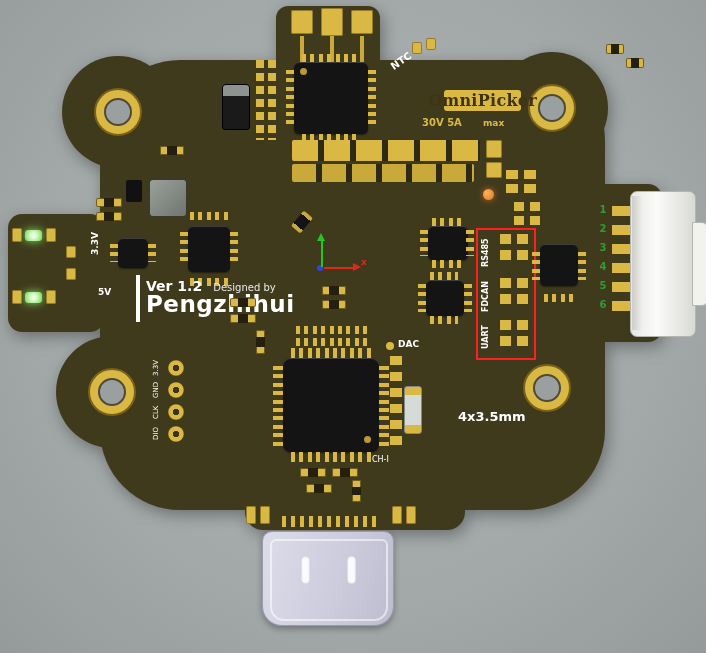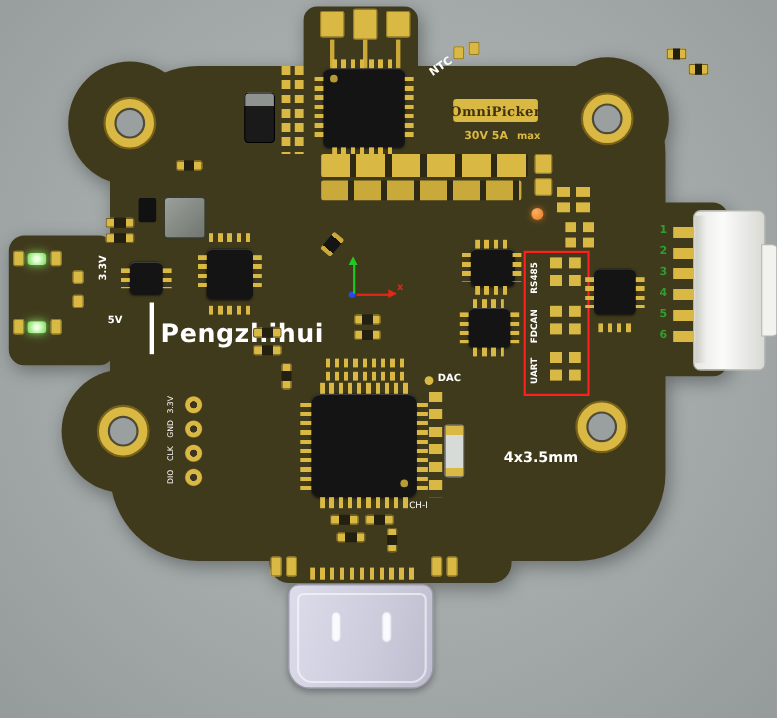--- a/index.html
+++ b/index.html
@@ -65,24 +65,24 @@
   <div class="dot" style="left:300px;top:68px;width:7px;height:7px;background:#b89a34;"></div>
   <div class="pv" style="left:286px;top:70px;width:8px;height:56px;"></div>
   <div class="pv" style="left:368px;top:70px;width:8px;height:56px;"></div>
   <div class="ph" style="left:302px;top:54px;width:58px;height:8px;"></div>
   <div class="ph" style="left:302px;top:134px;width:58px;height:8px;"></div>
 
   <div class="silk" style="left:390px;top:52px;width:36px;height:14px;font-size:10px;font-weight:bold;transform:rotate(-35deg);">NTC</div>
   <div class="pad" style="left:412px;top:42px;width:10px;height:12px;"></div>
   <div class="pad" style="left:426px;top:38px;width:10px;height:12px;"></div>
 
-  <div class="a" style="left:412px;top:90px;width:77px;height:21px;background:#d9b944;border-radius:3px;color:#3f3310;font-weight:bold;font-size:12px;display:flex;align-items:center;justify-content:center;letter-spacing:.3px;font-family:'DejaVu Serif','Liberation Serif',serif;">OmniPicker</div>
+  <div class="a" style="left:444px;top:90px;width:77px;height:21px;background:#d9b944;border-radius:3px;color:#3f3310;font-weight:bold;font-size:16px;display:flex;align-items:center;justify-content:center;letter-spacing:.3px;font-family:'DejaVu Serif','Liberation Serif',serif;">OmniPicker</div>
   <div class="a" style="left:422px;top:111px;width:110px;height:18px;">
     <span class="gold" style="font-size:10px;font-weight:bold;">30V 5A</span>
-    <span class="gold" style="font-size:9px;font-weight:bold;margin-left:3px;">max</span>
+    <span class="gold" style="font-size:9px;font-weight:bold;margin-left:16px;">max</span>
   </div>
 
   <div class="a" style="left:292px;top:140px;width:188px;height:21px;border-radius:2px;background:repeating-linear-gradient(90deg,#d9b944 0 26px,#2e2914 26px 32px);"></div>
   <div class="a" style="left:292px;top:164px;width:182px;height:18px;border-radius:2px;background:repeating-linear-gradient(90deg,#c9a93a 0 24px,#2e2914 24px 30px);"></div>
   <div class="pad" style="left:486px;top:140px;width:16px;height:18px;"></div>
   <div class="pad" style="left:486px;top:162px;width:16px;height:16px;"></div>
   <div class="ph" style="left:506px;top:170px;width:34px;height:9px;background:repeating-linear-gradient(90deg,#d9b944 0 12px,rgba(0,0,0,0) 12px 18px);"></div>
   <div class="ph" style="left:506px;top:184px;width:34px;height:9px;background:repeating-linear-gradient(90deg,#d9b944 0 12px,rgba(0,0,0,0) 12px 18px);"></div>
   <div class="ph" style="left:514px;top:202px;width:26px;height:9px;background:repeating-linear-gradient(90deg,#d9b944 0 10px,rgba(0,0,0,0) 10px 16px);"></div>
   <div class="ph" style="left:514px;top:216px;width:26px;height:9px;background:repeating-linear-gradient(90deg,#d9b944 0 10px,rgba(0,0,0,0) 10px 16px);"></div>
@@ -109,20 +109,24 @@
   <div class="pad" style="left:12px;top:228px;width:10px;height:14px;"></div>
   <div class="pad" style="left:46px;top:228px;width:10px;height:14px;"></div>
   <div class="a" style="left:25px;top:230px;width:17px;height:11px;border-radius:3px;background:radial-gradient(circle,#eaffdf 20%,#6fd84a);box-shadow:0 0 9px #7de05a;"></div>
   <div class="pad" style="left:12px;top:290px;width:10px;height:14px;"></div>
   <div class="pad" style="left:46px;top:290px;width:10px;height:14px;"></div>
   <div class="a" style="left:25px;top:292px;width:17px;height:11px;border-radius:3px;background:radial-gradient(circle,#eaffdf 20%,#6fd84a);box-shadow:0 0 9px #7de05a;"></div>
   <div class="pad" style="left:66px;top:246px;width:10px;height:12px;"></div>
   <div class="pad" style="left:66px;top:268px;width:10px;height:12px;"></div>
 
   <div class="a" style="left:136px;top:275px;width:4px;height:47px;background:#fff;"></div>
+  <div class="a" style="left:146px;top:276px;width:150px;height:16px;color:#fff;">
+    <span style="font-size:14px;font-weight:bold;">Ver 1.2</span>
+    <span style="font-size:10px;color:#e8e8e8;margin-left:6px;">Designed by</span>
+  </div>
   <div class="silk" style="left:146px;top:293px;width:170px;height:28px;font-size:23px;font-weight:bold;letter-spacing:.5px;">Pengzhihui</div>
 
   <div class="dot" style="left:317px;top:265px;width:6px;height:6px;background:#2b48e0;"></div>
   <div class="a" style="left:321px;top:240px;width:2px;height:27px;background:#22c822;"></div>
   <div class="a" style="left:317px;top:233px;width:0;height:0;border-left:4px solid transparent;border-right:4px solid transparent;border-bottom:8px solid #22c822;"></div>
   <div class="a" style="left:324px;top:267px;width:30px;height:2px;background:#e02818;"></div>
   <div class="a" style="left:353px;top:263px;width:0;height:0;border-top:4px solid transparent;border-bottom:4px solid transparent;border-left:8px solid #e02818;"></div>
   <div class="a" style="left:361px;top:257px;width:10px;height:10px;color:#e02818;font-size:9px;font-weight:bold;">x</div>
   <div class="a" style="left:296px;top:212px;width:12px;height:20px;border-radius:2px;transform:rotate(40deg);background:linear-gradient(180deg,#caa93a 0 4px,#141414 4px 16px,#caa93a 16px);"></div>
 

